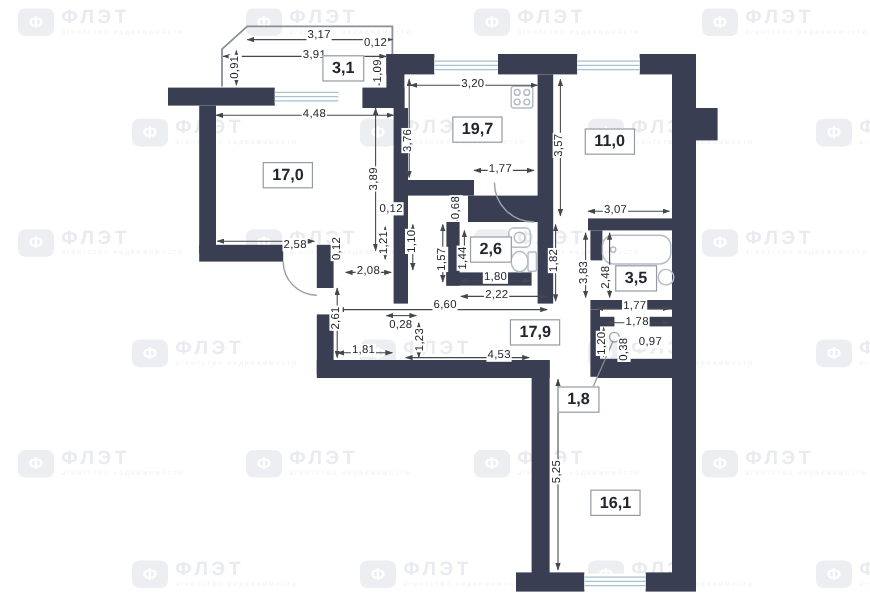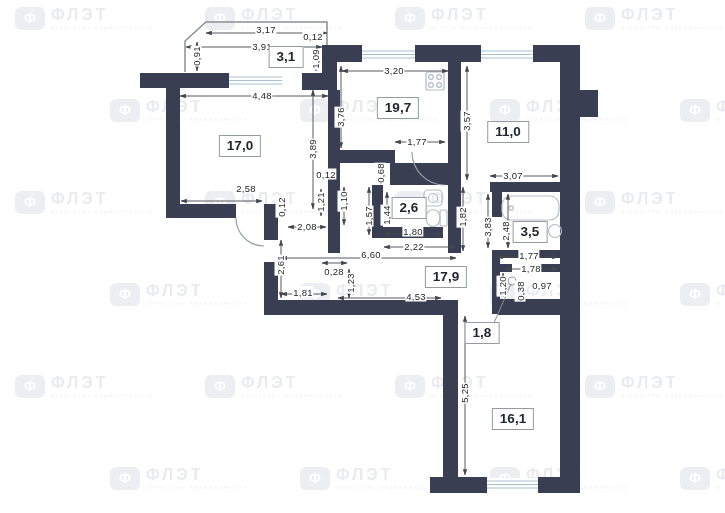--- a/index.html
+++ b/index.html
@@ -338,21 +338,21 @@
       <div class="dim" style="left: 394px; top: 70px;">3,20</div>
       <div class="dim v" style="left: 340px; top: 117px;">3,76</div>
       <div class="dim v" style="left: 466px; top: 121px;">3,57</div>
       <div class="dim" style="left: 513px; top: 175px;">3,07</div>
       <div class="dim" style="left: 417px; top: 141px;">1,77</div>
       <div class="dim v" style="left: 380px; top: 173px;">0,68</div>
       <div class="dim v" style="left: 312px; top: 149px;">3,89</div>
       <div class="dim" style="left: 326px; top: 174px;">0,12</div>
       <div class="dim v" style="left: 320px; top: 202px;">1,21</div>
       <div class="dim v" style="left: 343px; top: 201px;">1,10</div>
-      <div class="dim" style="left: 246px; top: 188px;">2,58</div>
+      <div class="dim" style="left: 246px; top: 204px;">2,58</div>
       <div class="dim v" style="left: 281px; top: 207px;">0,12</div>
       <div class="dim" style="left: 307px; top: 226px;">2,08</div>
       <div class="dim v" style="left: 368px; top: 216px;">1,57</div>
       <div class="dim v" style="left: 386px; top: 215px;">1,44</div>
       <div class="dim v" style="left: 462px; top: 217px;">1,82</div>
       <div class="dim" style="left: 413px; top: 231px; text-align: right;">1,80</div>
       <div class="dim" style="left: 414px; top: 246px;">2,22</div>
       <div class="dim" style="left: 371px; top: 254px;">6,60</div>
       <div class="dim v" style="left: 280px; top: 265px;">2,61</div>
       <div class="dim" style="left: 334px; top: 271px;">0,28</div>
@@ -363,20 +363,20 @@
       <div class="dim v" style="left: 505px; top: 231px;">2,48</div>
       <div class="dim" style="left: 529px; top: 255px;">1,77</div>
       <div class="dim" style="left: 531px; top: 268px;">1,78</div>
       <div class="dim v" style="left: 502px; top: 286px;">1,20</div>
       <div class="dim v" style="left: 520px; top: 291px;">0,38</div>
       <div class="dim" style="left: 542px; top: 285px;">0,97</div>
       <div class="dim v" style="left: 464px; top: 393px;">5,25</div>
       <div class="room-label" style="left: 286px; top: 57px;">3,1</div>
       <div class="room-label" style="left: 240px; top: 146px;">17,0</div>
       <div class="room-label" style="left: 398px; top: 108px;">19,7</div>
-      <div class="room-label" style="left: 508px; top: 132px;">11,0</div>
+      <div class="room-label" style="left: 508px; top: 118px;">11,0</div>
       <div class="room-label" style="left: 409px; top: 208px;">2,6</div>
       <div class="room-label" style="left: 530px; top: 232px;">3,5</div>
       <div class="room-label" style="left: 446px; top: 277px;">17,9</div>
       <div class="room-label" style="left: 482px; top: 333px;">1,8</div>
       <div class="room-label" style="left: 513px; top: 419px;">16,1</div>
     </div>
 </div>
 
 </body></html>

